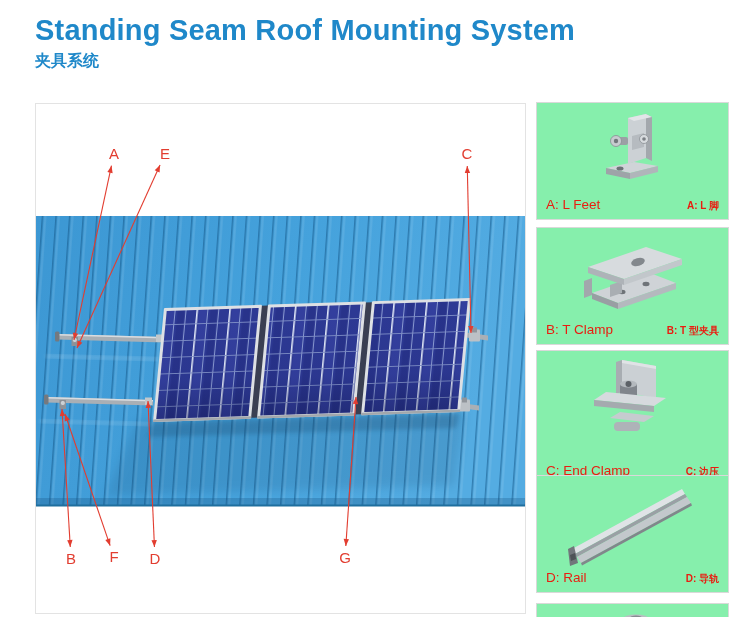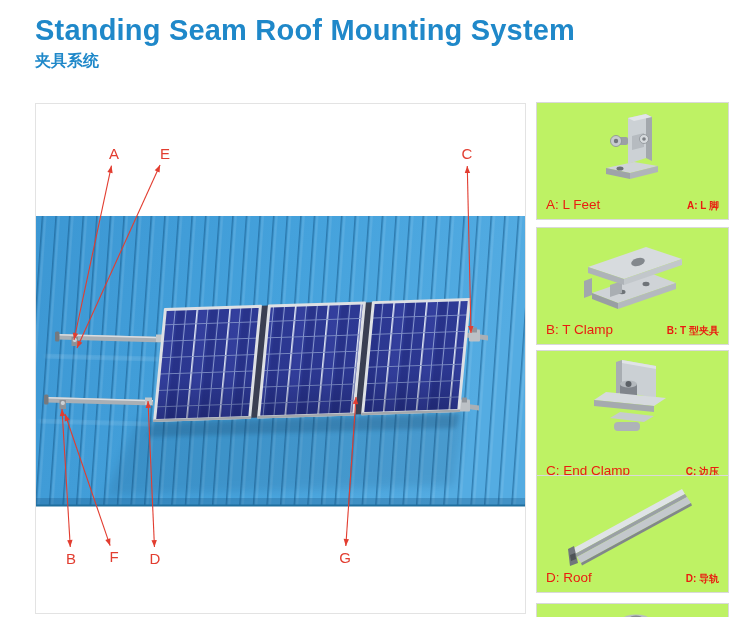--- a/index.html
+++ b/index.html
@@ -21,21 +21,21 @@
     position:absolute;left:35px;top:103px;width:489px;height:509px;
     border:1px solid #e3e3e3;background:#ffffff;box-sizing:content-box;
   }
   .illus-wrap svg{display:block;}
   .callout-label{
     font-family:"Liberation Sans",sans-serif;font-size:15px;fill:#e23d30;
   }
   
   .sidebar{position:absolute;left:536px;top:0;width:193px;}
   .card{
-    position:absolute;left:0;width:193px;height:118px;background:#bef264;
+    position:absolute;left:0;width:193px;height:118px;background:#86efac;
     border:1px solid #d9d9d9;box-sizing:border-box;
   }
   .card-img{
     position:absolute;left:0;top:2px;width:100%;height:92px;
     display:flex;align-items:center;justify-content:center;
   }
   .card-labels{
     position:absolute;left:9px;right:9px;bottom:6px;height:16px;
     display:flex;justify-content:space-between;align-items:baseline;
   }
@@ -278,21 +278,21 @@
         <svg width="150" height="90" viewBox="0 0 150 90">
           <polygon points="14,70 124,10 127,15 17,75" fill="#dfe3e6"></polygon>
           <polygon points="17,75 127,15 129,18 19,78" fill="#9aa0a5"></polygon>
           <polygon points="19,78 129,18 133,24 23,84" fill="#c3c8cc"></polygon>
           <polygon points="23,84 133,24 134,26.5 24,86.5" fill="#81868b"></polygon>
           <polygon points="10,70 16,67 20,84 12,87" fill="#71767b"></polygon>
           <polygon points="12,76 17,74 18,80 13,82" fill="#4e5357"></polygon>
         </svg>
       </div>
       <div class="card-labels">
-        <span class="en">D: Roof</span>
+        <span class="en">D: Rail</span>
         <span class="zh">D: 导轨</span>
       </div>
     </div>
 
     <div class="card" style="top:603px;height:118px;">
       <div class="card-img">
         <svg width="150" height="90" viewBox="0 0 150 90">
           <ellipse cx="78" cy="12" rx="13" ry="4.5" fill="#b9bec2"></ellipse>
           <ellipse cx="78" cy="11" rx="6" ry="2.5" fill="#878c91"></ellipse>
         </svg>

